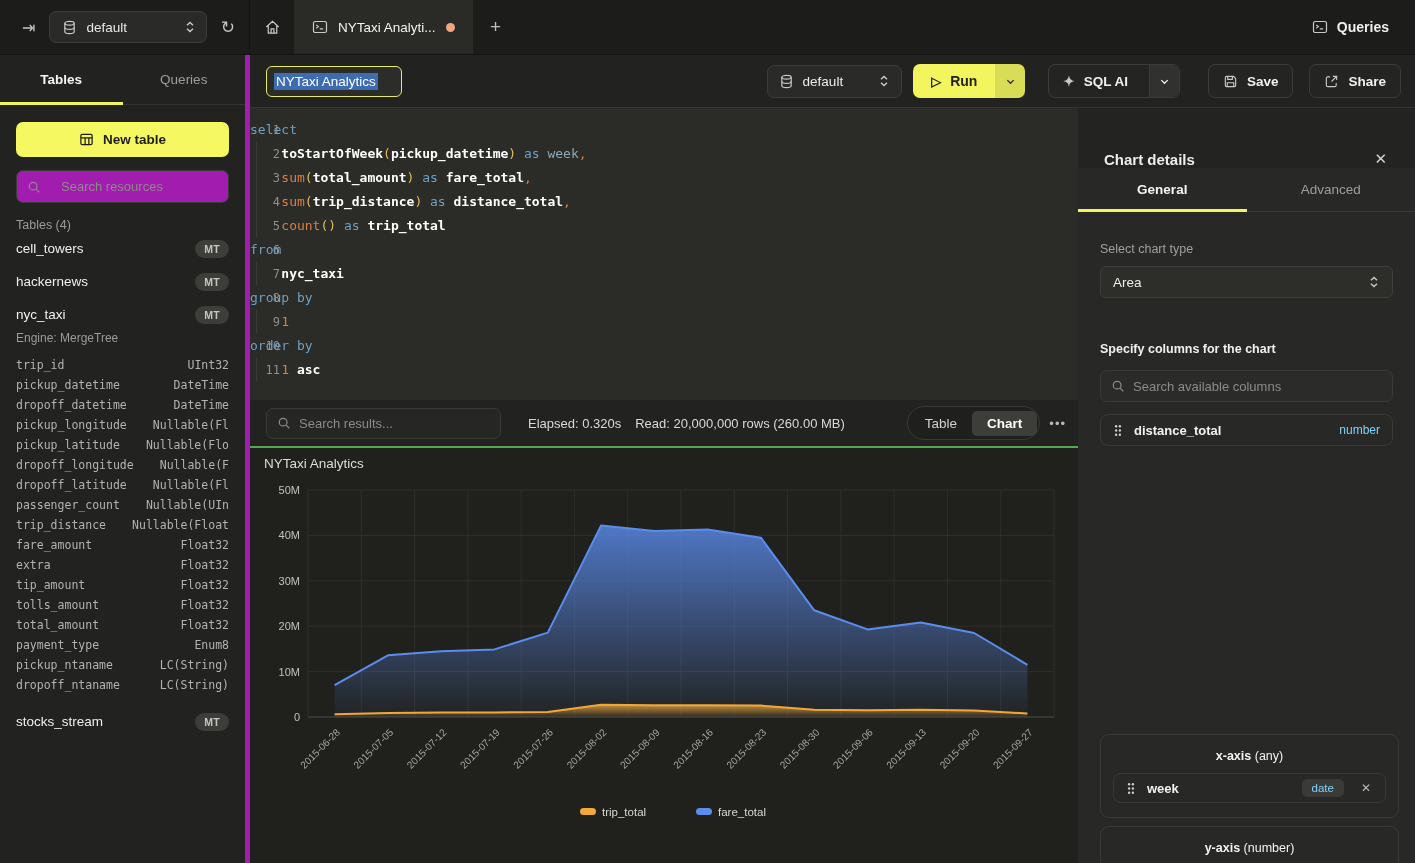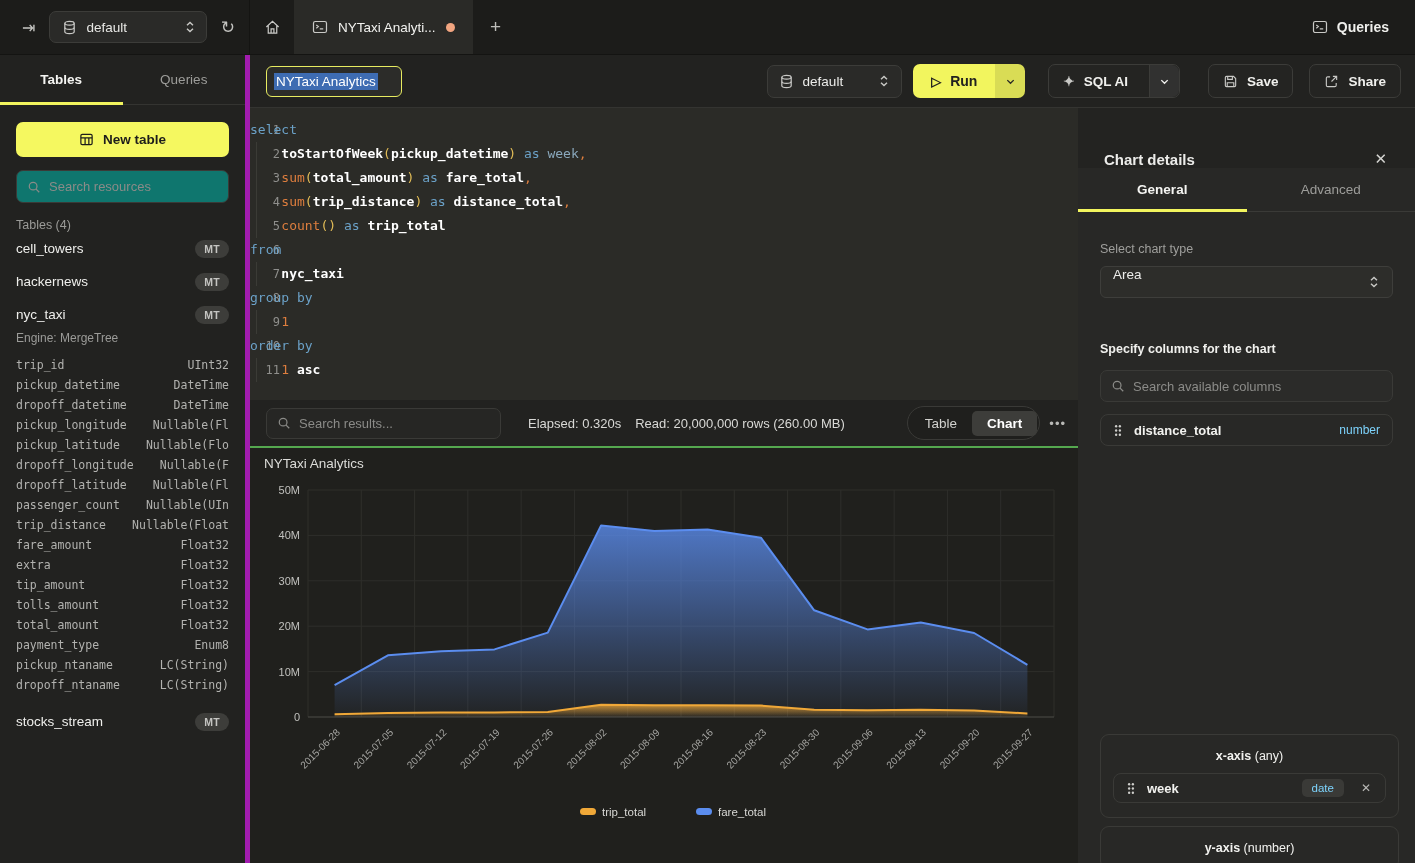--- a/index.html
+++ b/index.html
@@ -28,22 +28,22 @@
 
 
 .sidebar{position:absolute;left:0;top:55px;width:250px;height:808px;background:#222220;border-right:5px solid #a21caf}
 .side-tabs{display:flex;height:50px;border-bottom:1px solid #343431}
 .side-tab{width:125px;display:flex;align-items:center;justify-content:center;font-size:13.5px;
   color:#9d9d9a;cursor:pointer;position:relative}
 .side-tab.active{color:#f5f5f2;font-weight:600}
 .side-tab.active::after{content:"";position:absolute;left:0;right:0;bottom:-1px;height:3px;background:#f2f55e}
 .newtable-btn{margin:17px 16px 0;height:35px;background:#f5f860;border-radius:7px;display:flex;
   align-items:center;justify-content:center;gap:9px;color:#1d1d1b;font-size:13.5px;font-weight:600;cursor:pointer}
-.side-search{margin:13px 16px 0;height:33px;background:#0f766e;border:1px solid #3a3a37;border-radius:7px;
-  display:flex;align-items:center;gap:8px;padding:0 10px}
+.side-search{margin:13px 16px 0;height:33px;background:#a21caf;border:1px solid #3a3a37;border-radius:7px;
+  display:flex;align-items:center;gap:20px;padding:0 10px}
 .side-search input{flex:1;background:none;border:none;outline:none;color:#e6e6e3;font-size:13px;font-family:inherit}
 .side-search input::placeholder{color:#8b8b88}
 .section-lbl{margin:15px 16px 0;font-size:12.5px;color:#9b9b98}
 .tbl-row{display:flex;align-items:center;height:33px;padding:0 16px;cursor:pointer}
 .tbl-row .nm{font-size:13.5px;font-weight:500;color:#efefec}
 .mt-badge{margin-left:auto;background:#3d3d3a;color:#c5c5c2;font-size:10.5px;font-weight:700;
   padding:3px 9px;border-radius:10px;letter-spacing:.3px}
 .engine-line{padding:0 16px 6px;font-size:12px;color:#9b9b98}
 .cols{padding:4px 16px 10px;font-family:"DejaVu Sans Mono",monospace;font-size:11.5px;color:#b2b2af}
 .col-row{display:flex;line-height:20px;cursor:pointer}
@@ -113,21 +113,21 @@
 .panel-close{font-size:15px;color:#d5d5d2;cursor:pointer}
 .panel-tabs{display:flex;height:44px;border-bottom:1px solid #3a3a37}
 .panel-tab{width:50%;display:flex;align-items:center;justify-content:center;font-size:13.5px;color:#9d9d9a;
   cursor:pointer;position:relative}
 .panel-tab.active{color:#f5f5f2;font-weight:600}
 .panel-tab.active::after{content:"";position:absolute;left:0;right:0;bottom:-1px;height:3px;background:#f2f55e}
 .panel-body{padding:0 22px;position:relative;height:651px}
 .p-lbl{margin-top:30px;font-size:12.5px;color:#9f9f9c}
 .p-lbl.strong{color:#f0f0ed;font-weight:600;margin-top:44px}
 .p-select{margin-top:10px;height:32px;background:#2d2d2a;border:1px solid #3e3e3b;border-radius:6px;
-  display:flex;padding:0 12px;font-size:13.5px;cursor:pointer}
+  display:flex;align-items:center;padding:0 12px;font-size:13.5px;cursor:pointer}
 .p-select .v{flex:1}
 .p-search{margin-top:14px;height:32px;background:#2b2b29;border:1px solid #3a3a37;border-radius:7px;
   display:flex;align-items:center;gap:8px;padding:0 10px}
 .p-search input{flex:1;background:none;border:none;outline:none;color:#e6e6e3;font-size:13px;font-family:Liberation Sans, sans-serif;min-width:0}
 .p-search input::placeholder{color:#8b8b88}
 .col-item{height:32px;border:1px solid #3a3a37;border-radius:8px;display:flex;align-items:center;
   gap:11px;padding:0 12px;font-size:13px;cursor:grab;background:#29292 7}
 .col-item .nm{font-weight:700;color:#f2f2ef}
 .col-item .badge{margin-left:auto;font-weight:400;font-size:12px;color:#7dd3fc}
 .col-item .badge.pill{background:#3a3a37;border-radius:5px;padding:3px 10px;font-size:11.5px}

